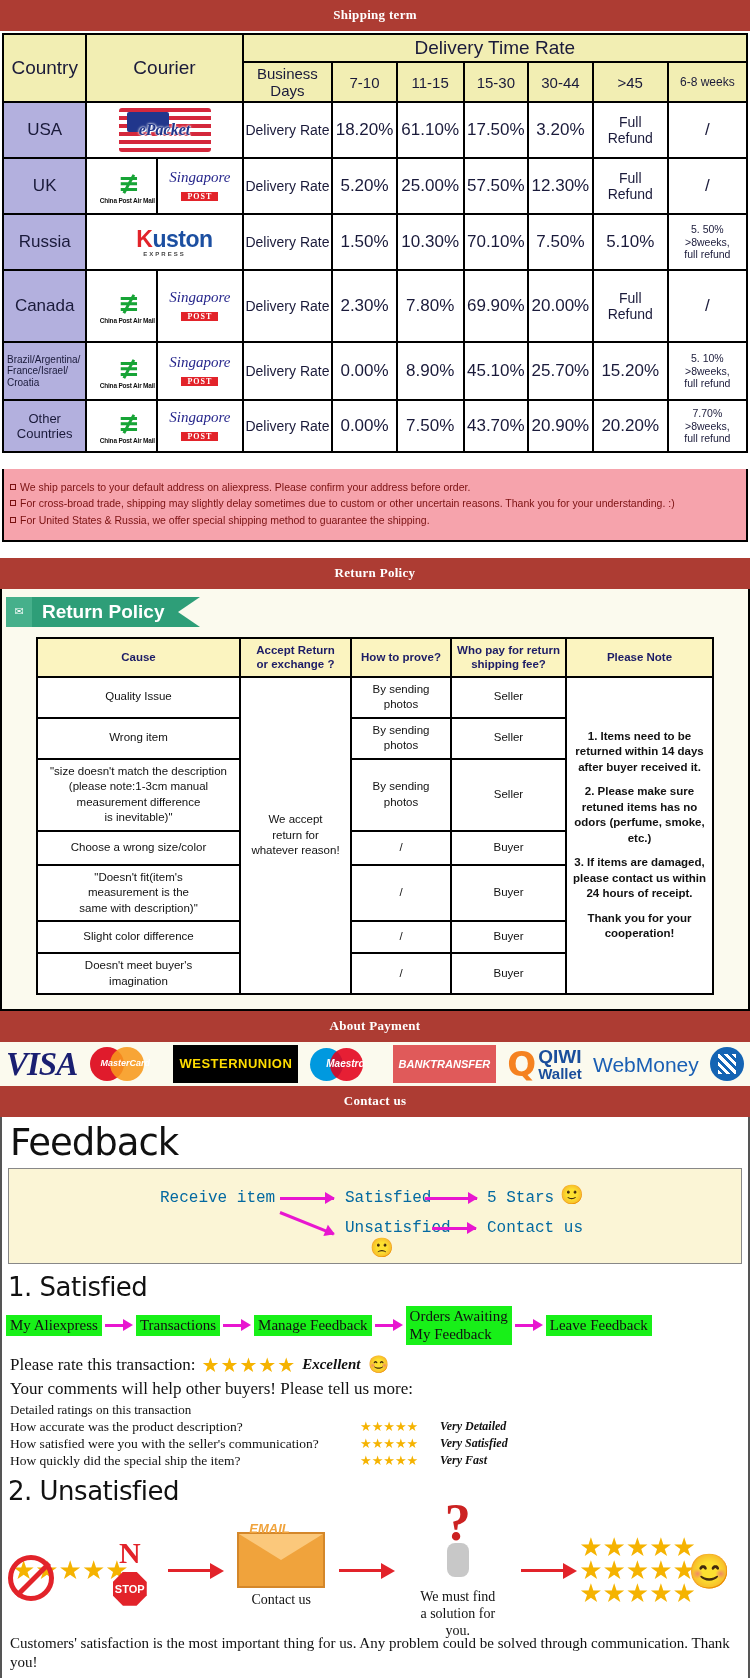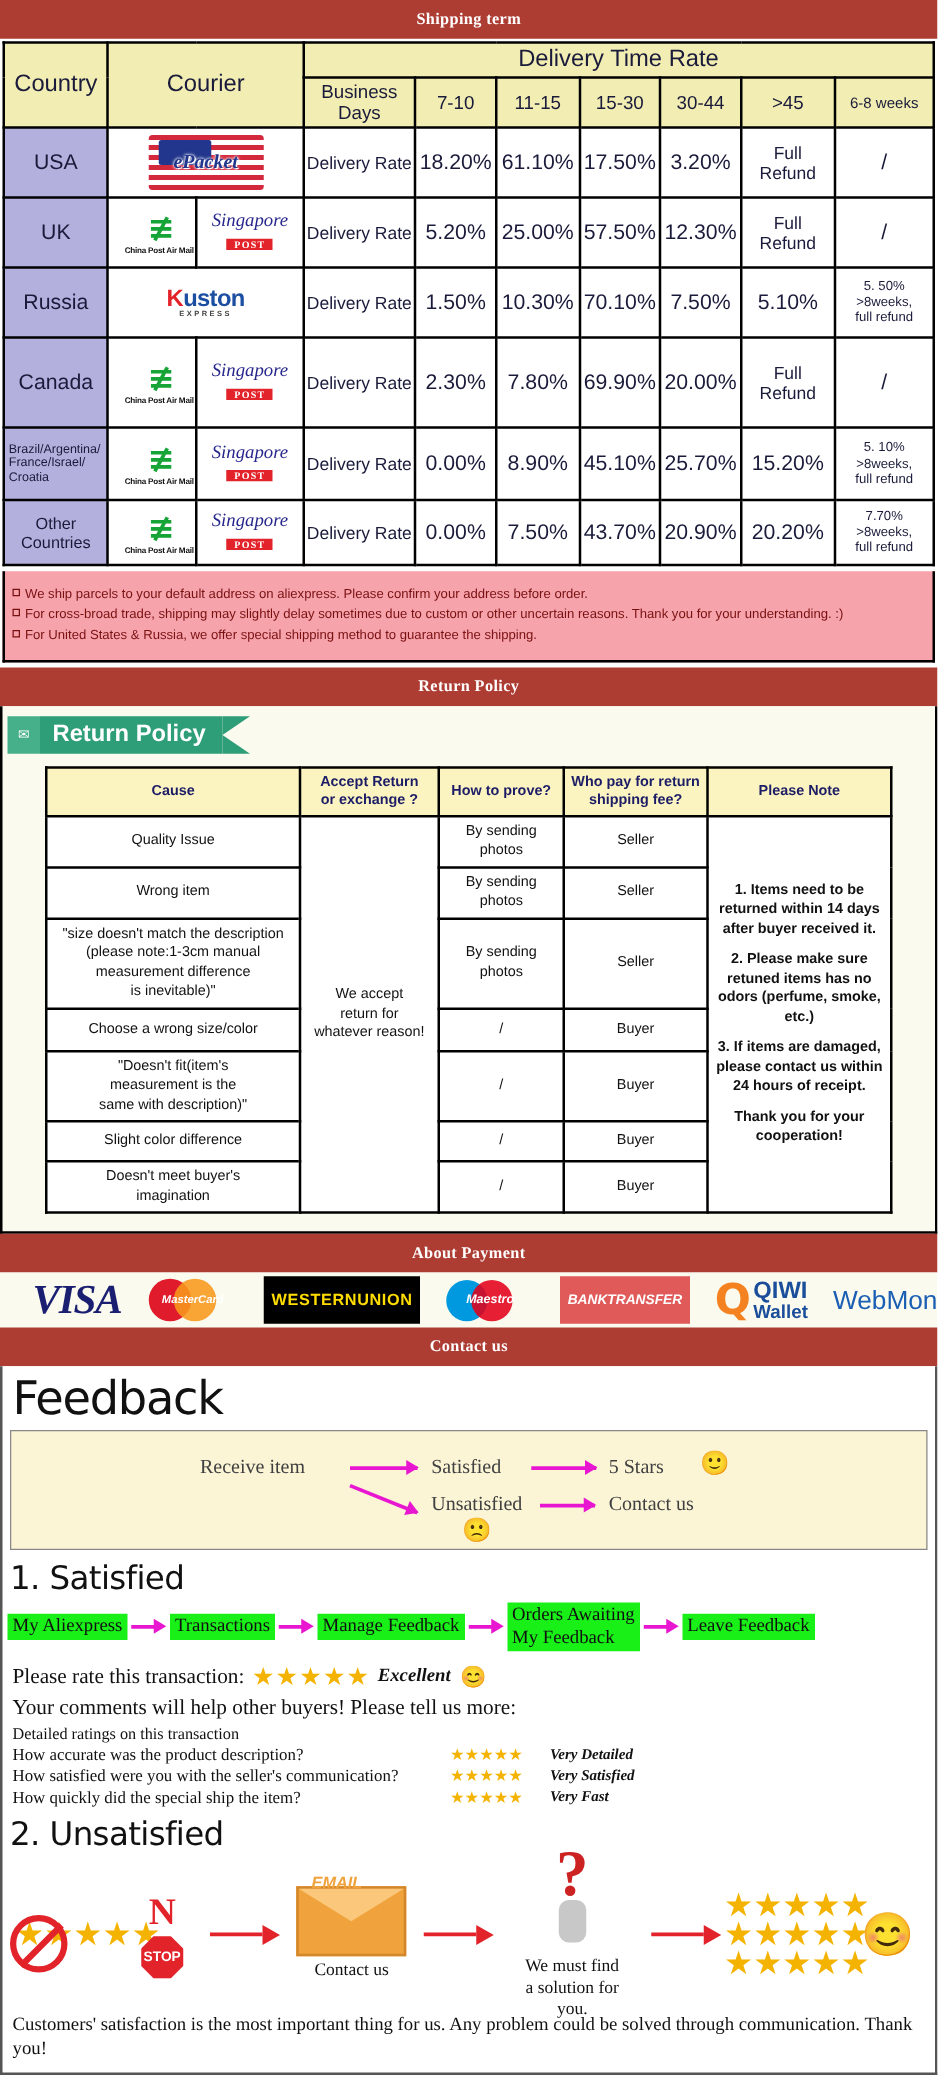--- a/index.html
+++ b/index.html
@@ -31,21 +31,21 @@
   .country-cell { background:#b3b0de; font-size:17px; color:#111; }
   .country-cell.small { font-size:10px; line-height:1.15; text-align:left; padding-left:3px; }
   .country-cell.med { font-size:13px; }
   .courier-cell { background:#fff; padding:2px; }
   .rate-lbl { font-size:14px; background:#fff; color:#222; }
   .pct { font-size:17px; background:#fff; color:#111; }
   .pct.sm { font-size:14px; }
   .tiny { font-size:10.5px; line-height:1.2; color:#111; background:#fff; }
   .note-box {
     background:#f6a3ac; border:2px solid #000; border-top:none;
-    width:746px; margin:4px auto; padding:10px 8px 12px 6px;
+    width:746px; margin:16px auto; padding:10px 8px 12px 6px;
   }
   .note-line { font-size:10.5px; color:#7a1111; line-height:1.55; white-space:nowrap; }
   .note-line .sq { display:inline-block; width:6px; height:6px; border:1px solid #7a1111; margin-right:4px; vertical-align:1px; }
 
   
   .logo-epacket {
     width:92px; height:44px; margin:0 auto; position:relative; overflow:hidden;
     background:
       repeating-linear-gradient(to bottom, #d4283c 0 4px, #ffffff 4px 8px);
     border-radius:3px;
@@ -64,22 +64,22 @@
     font-size:26px; color:#17a436; font-weight:bold; letter-spacing:-3px;
     font-family:"DejaVu Sans", sans-serif; line-height:1; }
   .cp-txt { font-size:6.5px; font-weight:bold; color:#111; letter-spacing:-.2px; }
   .logo-sgpost { width:76px; margin:0 auto; text-align:center; }
   .sg-name { font-family:"Liberation Serif", serif; font-style:italic; font-size:15px;
     color:#26268c; line-height:1; }
   .sg-post { display:inline-block; background:#e2232a; color:#fff; font-size:8px;
     font-weight:bold; padding:0 6px; letter-spacing:1px;
     font-family:"Liberation Serif", serif; margin-top:1px; }
   .logo-kuston { width:96px; margin:0 auto; text-align:center; }
-  .ku-top { font-family:"Liberation Sans", sans-serif; font-weight:bold; font-size:19px;
-    color:#1c4fa1; line-height:1; letter-spacing:-.5px; }
+  .ku-top { font-family:"Liberation Sans", sans-serif; font-weight:bold; font-size:23px;
+    color:#1c4fa1; line-height:1; letter-spacing:-.5px;text-align:right; }
   .ku-top i { color:#e2232a; font-style:normal; }
   .ku-sub { font-size:6px; letter-spacing:2px; color:#444; font-weight:bold; }
 
   
   .rp-body { background:#fbfaee; border:2px solid #000; border-top:none; padding:0 0 14px; }
   .rp-ribbon-row { padding:8px 0 10px 4px; }
   .rp-ribbon { display:inline-flex; align-items:stretch; height:30px; }
   .rp-rib-icon { width:26px; background:#46b08b; display:flex; align-items:center;
     justify-content:center; color:#fff; font-size:11px; }
   .rp-rib-text { background:#2e9e78; color:#fff; font-size:19px; font-weight:bold;
@@ -93,21 +93,21 @@
   table.rp td { background:#fff; font-size:11.5px; line-height:1.35; }
   td.note-cell { text-align:left; font-weight:bold; font-size:11.5px; line-height:1.45;
     padding:6px 8px; vertical-align:top; }
   td.note-cell p { margin:0 0 9px; }
   td.note-cell p:last-child { margin-bottom:0; }
   td.accept { font-size:12.5px; line-height:2.0; }
 
   
   .pay-strip { background:#fbfaee; display:flex; align-items:center; justify-content:space-between;
     padding:4px 6px; height:44px; }
-  .pay-logo { display:flex; align-items:center; justify-content:flex-end; height:38px;margin-left:20px; }
+  .pay-logo { display:flex; align-items:center; justify-content:flex-end; height:38px; }
   .visa { font-family:"Liberation Serif", serif; font-style:italic; font-weight:bold;
     font-size:33px; color:#1a1f71; letter-spacing:-1px; line-height:1; }
   .mc { position:relative; width:74px; height:36px; }
   .mc .c1, .mc .c2 { position:absolute; top:1px; width:34px; height:34px; border-radius:50%; }
   .mc .c1 { left:2px; background:#e01b2c; }
   .mc .c2 { left:22px; background:#f7981d; opacity:.88; }
   .mc span { position:absolute; left:0; right:0; top:12px; text-align:center; color:#fff;
     font-size:9px; font-weight:bold; font-style:italic; z-index:3; }
   .wu { background:#000; padding:3px 6px; text-align:center; }
   .wu div { color:#ffdd00; font-weight:bold; font-size:13px; letter-spacing:.5px; line-height:1.05; }
@@ -129,21 +129,21 @@
   .wmglobe:after { content:""; position:absolute; left:8px; top:7px; width:18px; height:20px;
     background:repeating-linear-gradient(45deg,#fff 0 3px,transparent 3px 6px); }
 
   
   .fb { border:2px solid #555; border-top:none; background:#fff; padding:2px 0 8px; }
   .fb-title { font-size:37px; color:#111; padding:2px 0 0 8px; letter-spacing:-1px;
     font-family:"DejaVu Sans", sans-serif; font-weight:normal; }
   .flowbox { background:#fbf5d6; border:1px solid #888; margin:4px 6px 8px;
     padding:12px 0 14px; position:relative; height:96px; }
   .flow-inner { position:relative; width:430px; margin:0 auto; height:70px;
-    font-family:Liberation Serif, serif; font-size:16px; color:#404040; }
+    font-family:Liberation Mono, monospace; font-size:16px; color:#0369a1; }
   .flow-inner span { position:absolute; white-space:nowrap; }
   .arrowm { position:absolute; height:3px; background:#e816d0; }
   .arrowm:after { content:""; position:absolute; right:-1px; top:-5px;
     border-left:10px solid #e816d0; border-top:6px solid transparent; border-bottom:6px solid transparent; }
   .emoji { position:absolute; font-size:19px; }
   h2.sect { font-size:26px; color:#111; margin:2px 0 4px 6px; font-weight:normal;
     font-family:"DejaVu Sans", sans-serif; letter-spacing:-.5px; }
   .steps { display:flex; align-items:center; padding:0 4px 6px; gap:0; }
   .step { background:#18f018; color:#111; font-family:"Liberation Serif", serif;
     font-size:15px; padding:2px 4px; line-height:1.15; }

